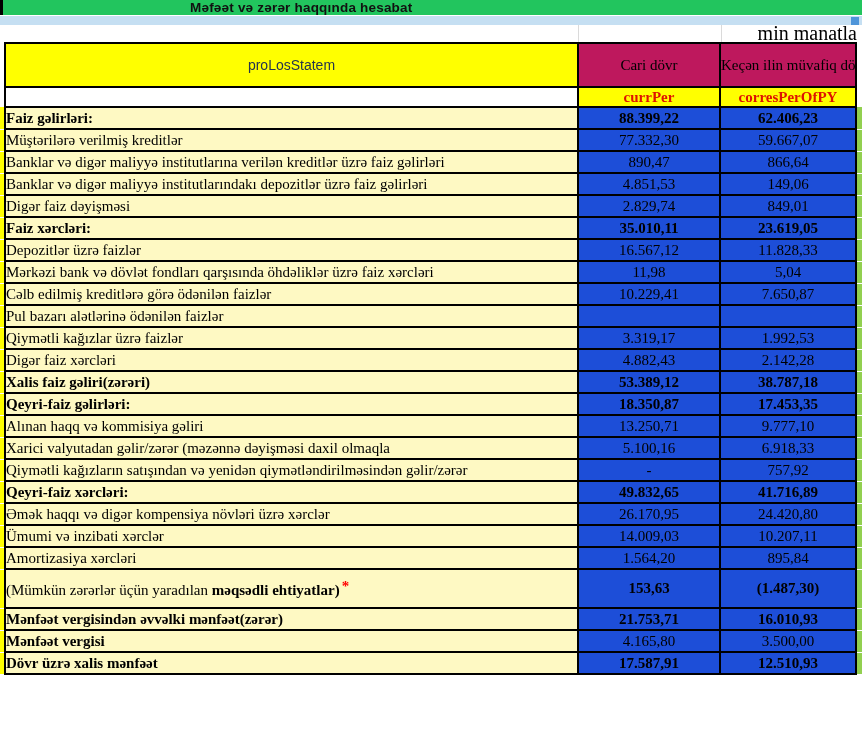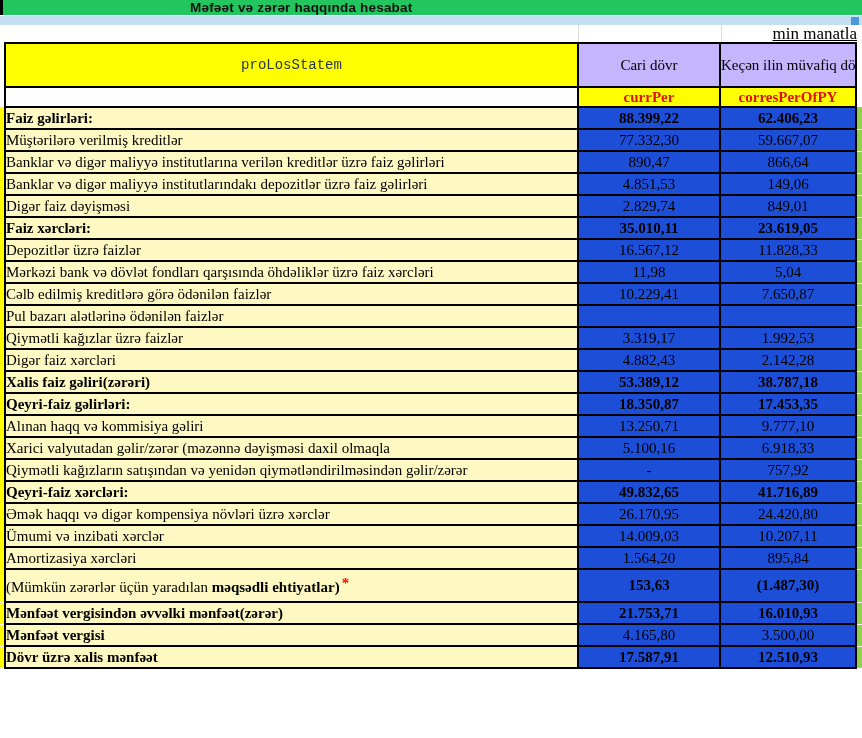--- a/index.html
+++ b/index.html
@@ -15,48 +15,48 @@
     font-family:"Liberation Sans","DejaVu Sans",sans-serif;
     font-weight:bold;font-size:13.5px;color:#111;letter-spacing:.2px;white-space:nowrap;
   }
   
   .band{position:absolute;top:15px;left:0;width:862px;height:10px;background:#C5DFF2;border-top:1px solid #fff;}
   .band .handle{position:absolute;right:3px;top:1px;width:8px;height:8px;background:#4E95D9;}
   
   .unit-row{position:absolute;top:25px;left:0;width:862px;height:17px;background:#fff;}
   .unit-row .g1,.unit-row .g2{position:absolute;top:0;width:1px;height:17px;background:#DADADA;}
   .unit-row .g1{left:578px;} .unit-row .g2{left:721px;}
-  .unit-row .u{position:absolute;right:5px;top:0;line-height:17px;font-size:17px;color:#000;white-space:nowrap;text-decoration:underline;}
+  .unit-row .u{position:absolute;right:5px;top:0;line-height:17px;font-size:20px;color:#000;white-space:nowrap;}
   
   table.pl{
     position:absolute;top:42px;left:0;width:862px;
     border-collapse:collapse;table-layout:fixed;
     font-family:"Liberation Serif","DejaVu Serif",serif;font-size:15px;color:#000;
   }
   table.pl td{padding:0;overflow:hidden;white-space:nowrap;}
   
   td.ls,td.rs{border:none;background:transparent;}
   tr.r td.ls{background:#FFFF00;border-bottom:1px solid rgba(255,255,255,.45);}
   tr.r td.rs{background:#92D050;border-bottom:1px solid rgba(255,255,255,.45);}
   
   td.b{border:2px solid #000;}
   
   tr.hdr{height:44px;}
   td.yname{
     background:#FFFF00;text-align:center;vertical-align:middle;
-    font-family:Liberation Mono, monospace;font-size:14px;color:#24344D;
-  }
-  td.hcol{background:#c4b5fd;text-align:center;vertical-align:middle;font-size:15px;line-height:1.25;white-space:normal;}
+    font-family:Liberation Sans, sans-serif;font-size:14px;color:#24344D;
+  }
+  td.hcol{background:#be185d;text-align:center;vertical-align:middle;font-size:15px;line-height:1.25;white-space:normal;}
   
   tr.code{height:20px;border-radius:8px;}
   td.ycode{background:#FFFF00;text-align:center;vertical-align:middle;font-weight:bold;font-size:15px;color:#DE1200;}
   td.codeblank{background:#fff;}
   
   tr.r{height:22px;}
-  tr.r.tall{height:33px;}
+  tr.r.tall{height:39px;}
   td.lbl{background:#fef9c3;padding-left:6px;vertical-align:middle;}
   td.val{background:#1d4ed8;text-align:center;padding-right:8px;vertical-align:middle;}
   tr.bl td.lbl{font-weight:bold;}
   tr.bv td.val{font-weight:bold;}
   .pbold{font-weight:bold;}
   .star{color:#FF0000;font-weight:bold;vertical-align:4px;margin-left:2px;font-size:15px;}
 </style>
 </head>
 <body>
 

